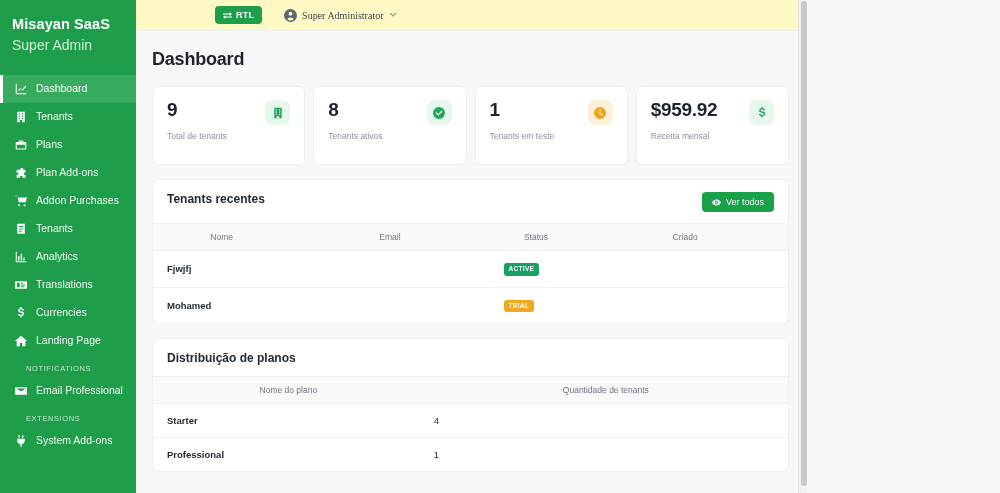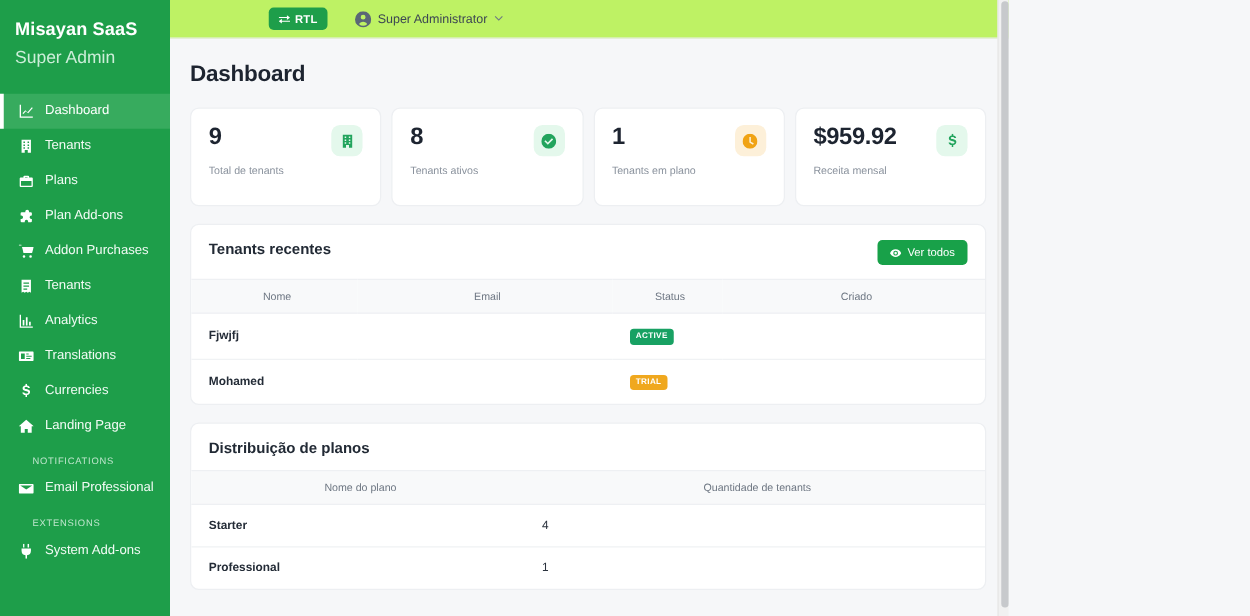--- a/index.html
+++ b/index.html
@@ -52,40 +52,40 @@
     font-size: 7.5px; letter-spacing: .6px; color: #bfe6cd;
     padding: 9px 11px 4px 14px; text-transform: uppercase; font-weight: normal; margin-left: 12px;
   }
 
   
   .main {
     flex: 1 1 auto; height: 493px; position: relative;
     background: #f6f7f9; overflow: hidden;
   }
   .topbar {
-    height: 31px; background: #bef264;
+    height: 31px; background: #fef9c3;
     display: flex; align-items: center;
     padding: 0 14px 0 14px;
     border-bottom: 1px solid #eceef1;
   }
   .topbar-spacer { width: 65px; }
   .rtl-btn {
     display: inline-flex; align-items: center; gap: 4px;
     background: #1e9e4a; color: #fff;
     border-radius: 4px; padding: 4px 8px;
     font-size: 9px; font-weight: bold; cursor: pointer;
     letter-spacing: .2px;
   }
   .rtl-btn svg { width: 9px; height: 9px; fill: #fff; display: block; }
   .user-menu {
     display: inline-flex; align-items: center; gap: 5px;
     margin-left: 22px; cursor: pointer;
   }
   .avatar-icon svg { width: 13px; height: 13px; display:block; fill: #5b6776; }
-  .user-name { font-size: 10px; color: #3d4753; }
+  .user-name { font-size: 10px; color: #3d4753; font-family: Liberation Serif, serif; }
   .caret svg { width: 8px; height: 8px; display: block; fill: #6b7683; }
 
   .content { padding: 12px 18px 0 16px; }
   .page-title {
     font-size: 18px; font-weight: bold; color: #1d2430;
     margin: 6px 0 16px 0; letter-spacing: -.2px;
   }
 
   
   .stats { display: flex; gap: 8px; }
@@ -362,21 +362,21 @@
           <span class="stat-icon ic-check">
             <svg viewBox="0 0 16 16">
                 <path fill="#22a45d" d="M8 0a8 8 0 1 0 0 16A8 8 0 0 0 8 0zm-1 11.8L3.3 8.1l1.3-1.3L7 9.2l4.4-4.4 1.3 1.3L7 11.8z"></path>
               </svg>
           </span>
         </div>
 
         <div class="stat-card">
           <div>
             <div class="stat-value">1</div>
-            <div class="stat-label">Tenants em plano</div>
+            <div class="stat-label">Tenants em teste</div>
           </div>
           <span class="stat-icon ic-orange">
             <svg viewBox="0 0 16 16">
                 <path d="M8 0a8 8 0 1 0 0 16A8 8 0 0 0 8 0zm.9 8.4L12 10.2l-.8 1.4-3.9-2.3V3.4h1.6v5z"></path>
               </svg>
           </span>
         </div>
 
         <div class="stat-card">
           <div>

